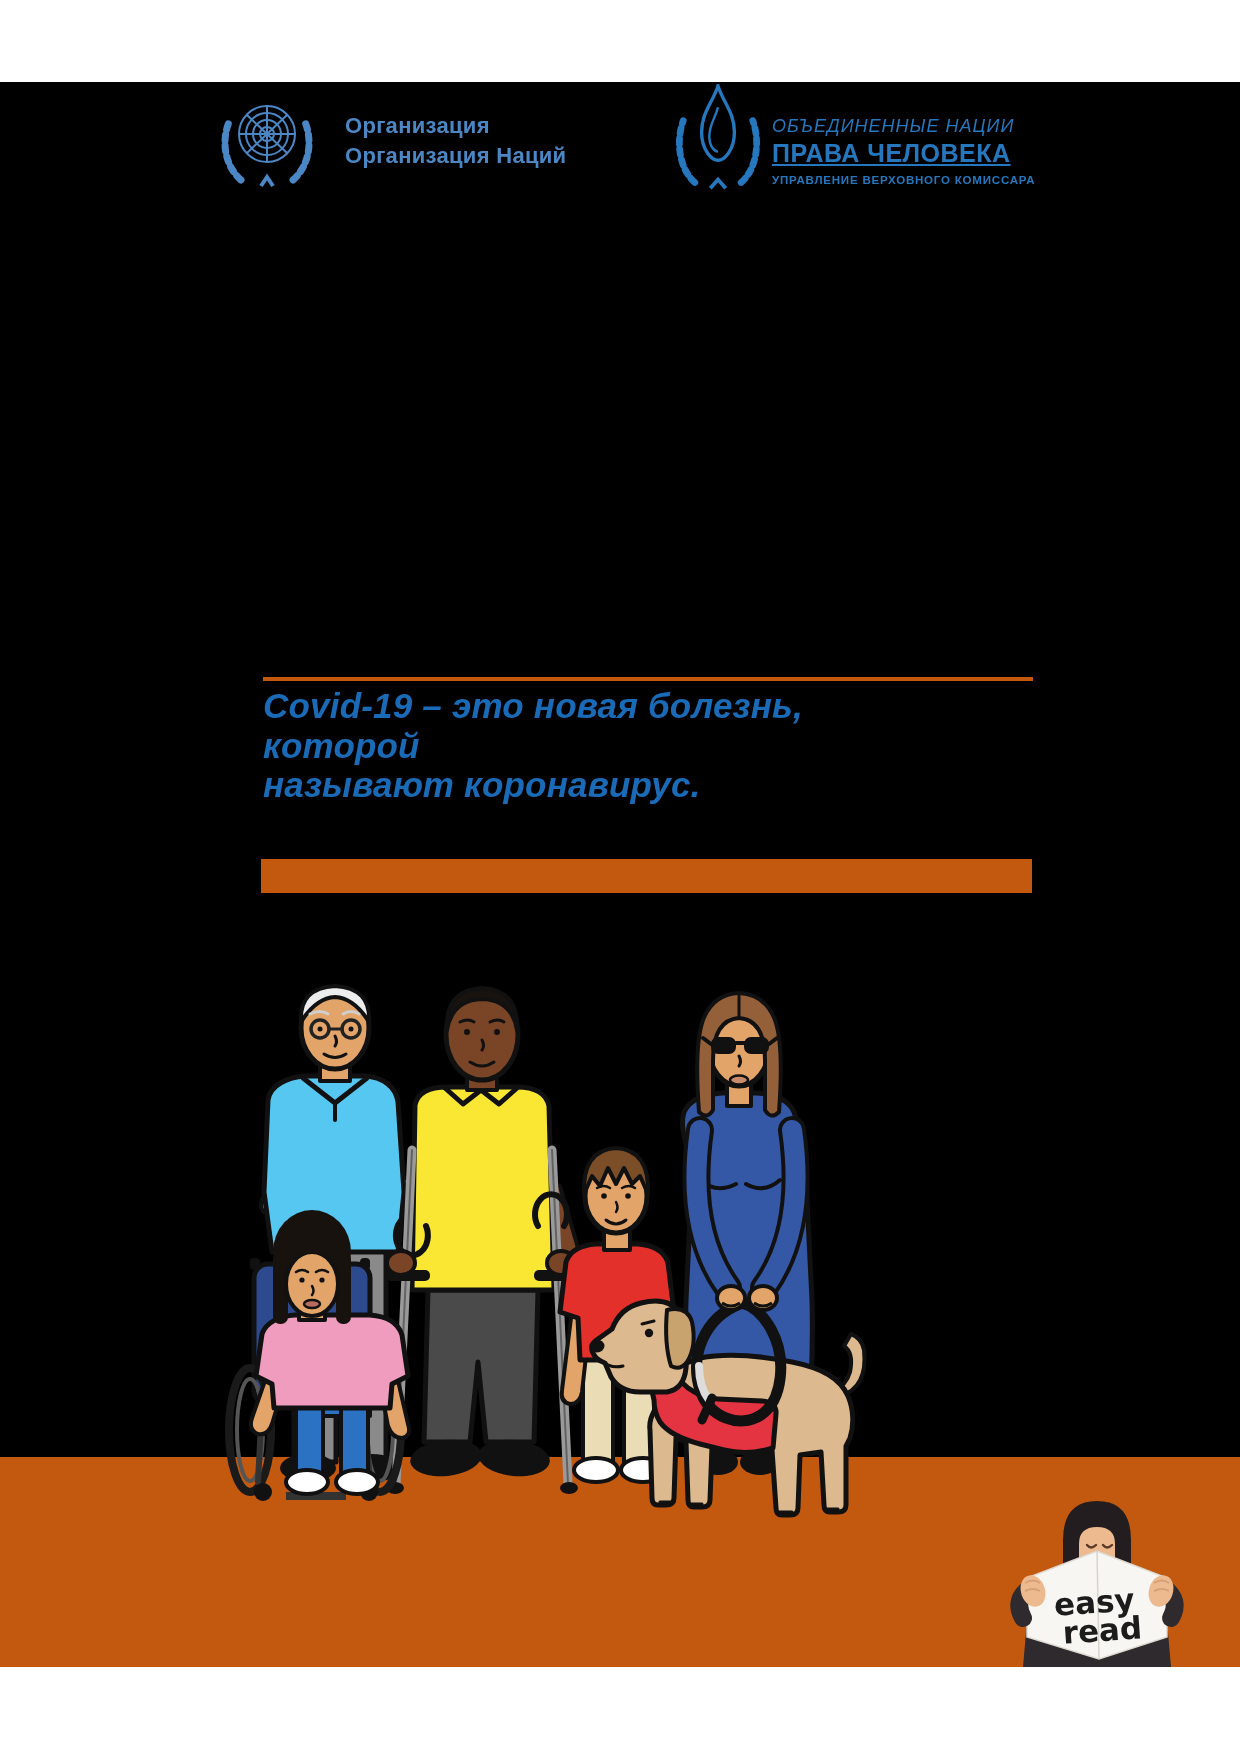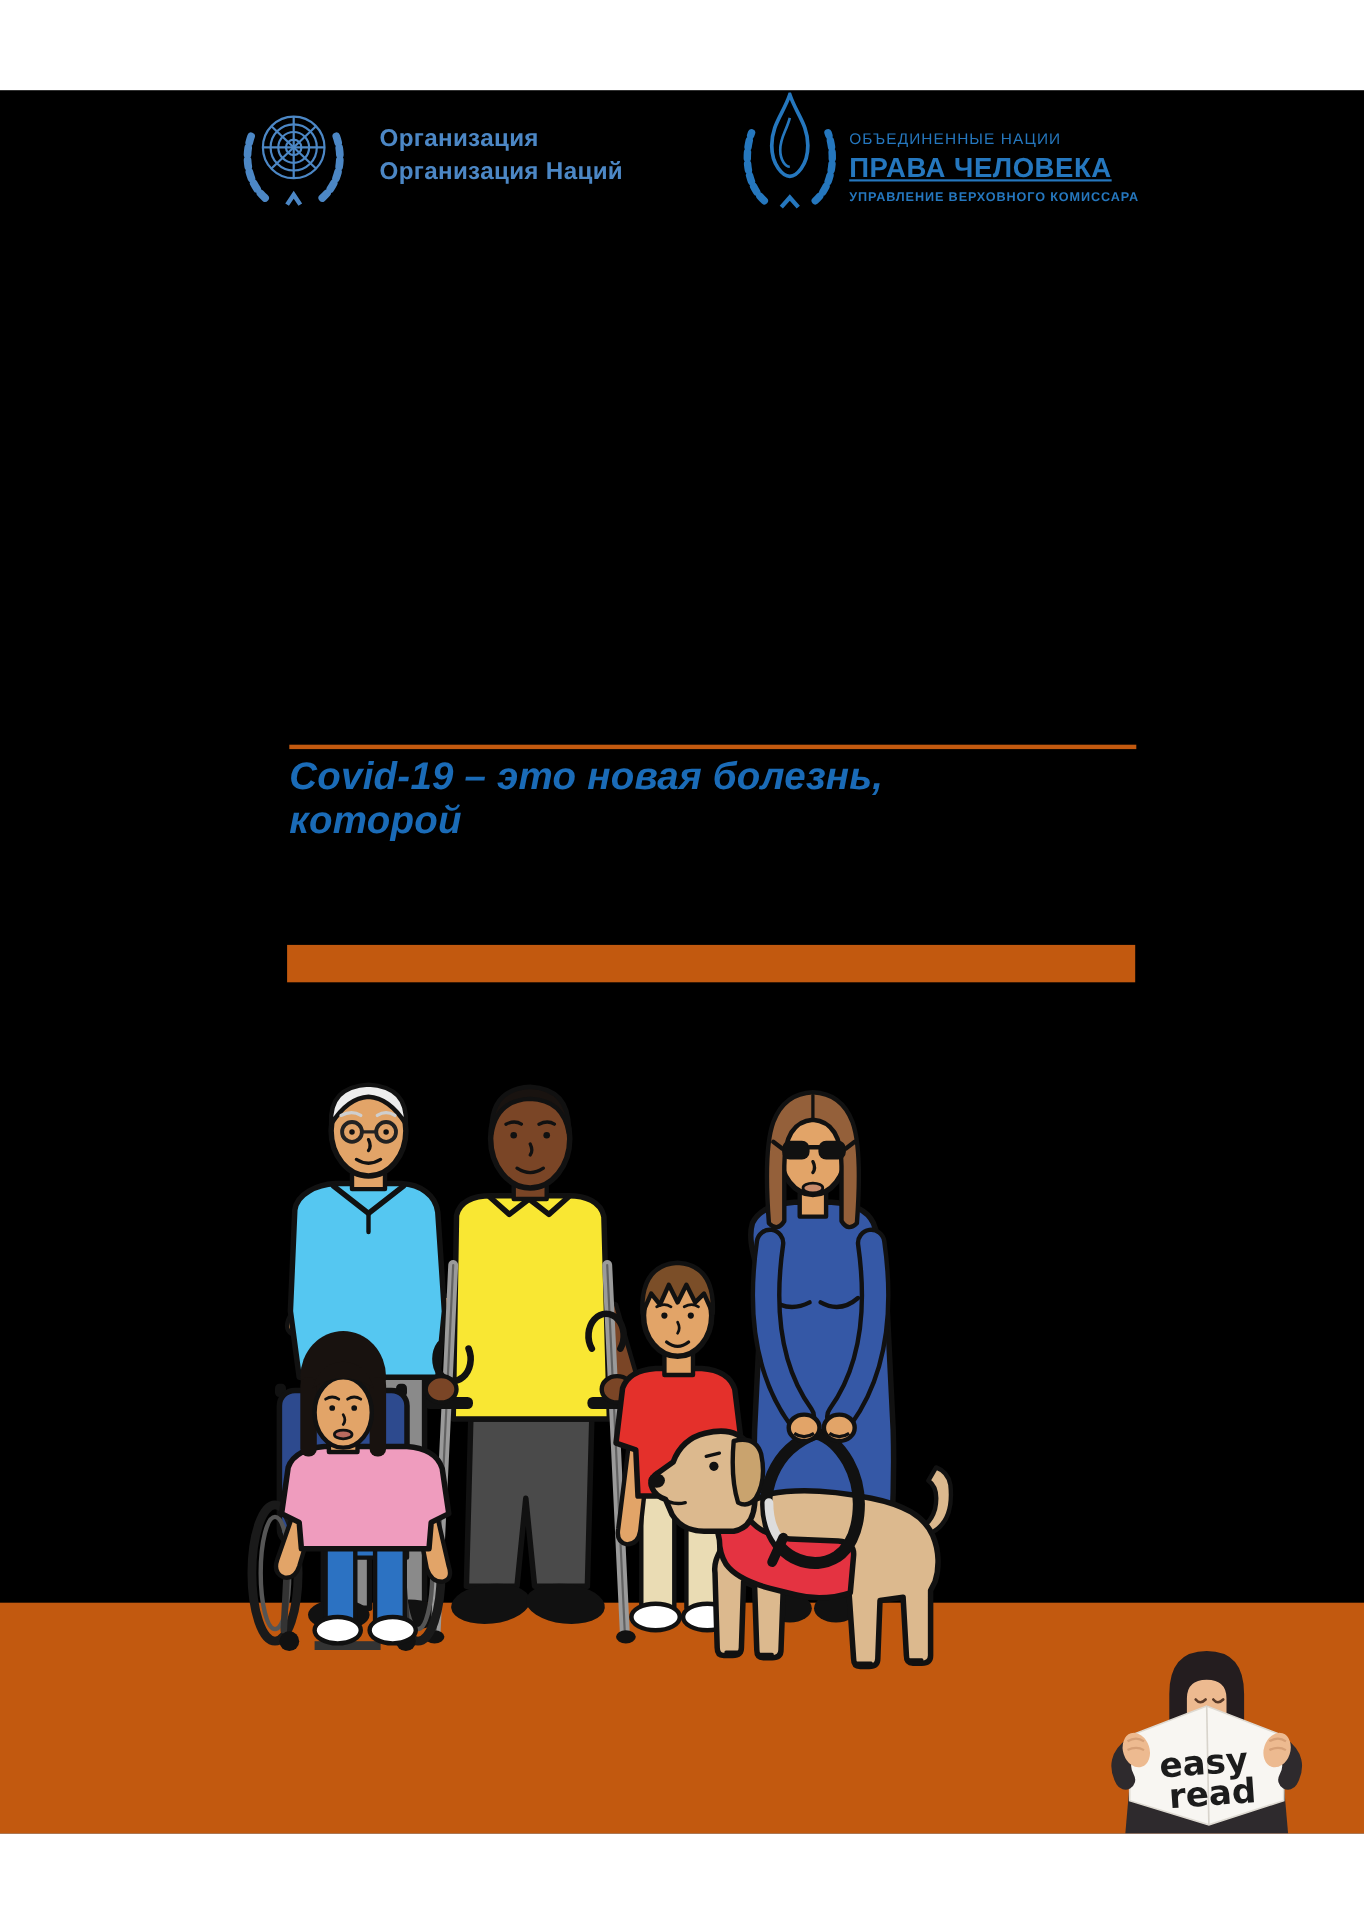--- a/index.html
+++ b/index.html
@@ -14,21 +14,21 @@
   .band-bottom{position:absolute;left:0;top:1667px;width:1240px;height:87px;background:#fff;}
 
   
   .un-emblem{position:absolute;left:215px;top:92px;width:104px;height:100px;}
   .un-text{
     position:absolute;left:345px;top:111px;color:#4C87C5;
     font-weight:bold;font-size:22px;line-height:30px;letter-spacing:.3px;
   }
   .ohchr-emblem{position:absolute;left:668px;top:84px;width:100px;height:112px;}
   .ohchr-text{position:absolute;left:772px;top:114px;color:#2577BE;}
-  .ohchr-line1{font-size:14px;letter-spacing:1px;line-height:24px;}
+  .ohchr-line1{font-size:18px;letter-spacing:1px;line-height:24px;font-style:italic;}
   .ohchr-line2{font-size:25px;font-weight:bold;letter-spacing:.5px;line-height:30px;text-decoration:underline;}
   .ohchr-line3{font-size:11.5px;font-weight:bold;letter-spacing:.8px;margin-top:6px;text-align:center;}
 
   .rule-thin{position:absolute;left:263px;top:677px;width:770px;height:4px;background:#C2590F;}
   .intro-text{
     position:absolute;left:263px;top:686px;width:700px;
     color:#1A6BB7;font-weight:bold;font-style:italic;
     font-size:35px;line-height:39.5px;letter-spacing:.2px;
   }
   .rule-thick{position:absolute;left:261px;top:859px;width:771px;height:34px;background:#C2590F;}
@@ -74,20 +74,21 @@
   </svg>
   <div class="ohchr-text">
     <div class="ohchr-line1">ОБЪЕДИНЕННЫЕ НАЦИИ</div>
     <div class="ohchr-line2">ПРАВА ЧЕЛОВЕКА</div>
     <div class="ohchr-line3">УПРАВЛЕНИЕ ВЕРХОВНОГО КОМИССАРА</div>
   </div>
 
   <div class="rule-thin"></div>
   <div class="intro-text">
     <div>Covid-19 – это новая болезнь, которой</div>
+    <div>называют коронавирус.</div>
   </div>
   <div class="rule-thick"></div>
 
   <div class="band-orange"></div>
 
   <svg class="illustration" viewBox="180 955 710 565">
 
     <g stroke-linejoin="round" stroke-linecap="round">
       <rect x="294" y="1250" width="42" height="212" fill="#8A8A8A" stroke="#111" stroke-width="5"></rect>
       <rect x="344" y="1250" width="42" height="212" fill="#8A8A8A" stroke="#111" stroke-width="5"></rect>

